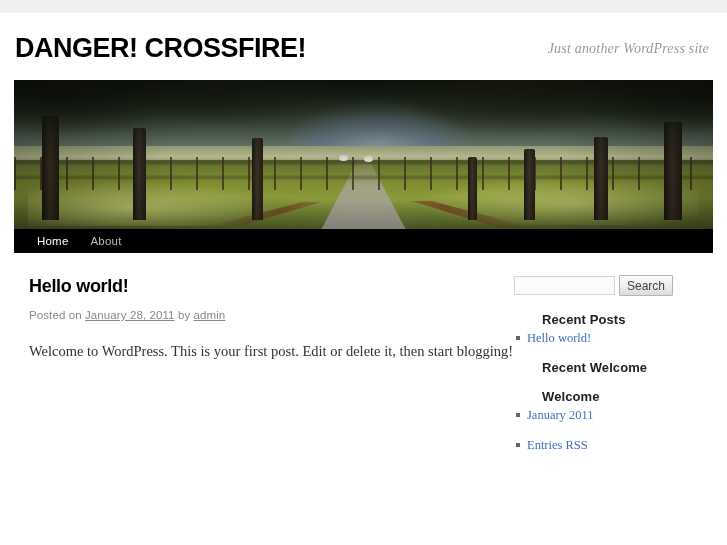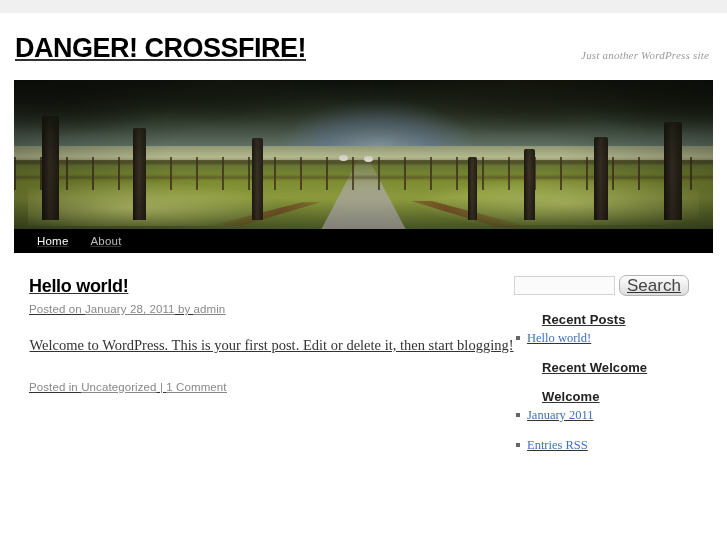--- a/index.html
+++ b/index.html
@@ -23,21 +23,20 @@
     width: 100%;
     background: #f0f0f0;
   }
 
   #page {
     width: 727px;
     height: 532px;
     background: #ffffff;
     position: relative;
     overflow: hidden;
-    text-decoration: underline;
   }
 
   #wrapper {
     width: 699px;
     margin: 0 auto;
     padding-top: 20px;
   }
 
   
   #branding {
@@ -49,24 +48,24 @@
     font-size: 27px;
     font-weight: bold;
     letter-spacing: -0.5px;
     color: #000;
     line-height: 30px;
     padding-left: 1px;
   }
   #site-description {
     position: absolute;
     right: 4px;
-    top: 16px;
+    top: 8px;
     font-family: "Liberation Serif", serif;
     font-style: italic;
-    font-size: 11px;
+    font-size: 14px;
     color: #9a9a9a;
     letter-spacing: 0.2px;
   }
 
   
   #header-image {
     width: 699px;
     height: 149px;
     position: relative;
     overflow: hidden;
@@ -199,32 +198,31 @@
     font-family: "Liberation Sans", sans-serif;
     font-size: 18px;
     font-weight: bold;
     color: #000;
     letter-spacing: -0.3px;
     line-height: 22px;
   }
   .entry-meta {
     font-size: 11.5px;
     color: #888;
-    margin-top: 6px;
+    margin-top: 12px;
     letter-spacing: .1px;
   }
   .entry-meta a { color: #888; text-decoration: underline; }
 
   .entry-content {
     font-family: "Liberation Serif", serif;
     font-size: 14.5px;
     color: #333;
     margin-top: 20px;
     line-height: 20px;
-    text-align: center;
   }
 
   .entry-utility {
     font-size: 11.5px;
     color: #888;
     margin-top: 26px;
     letter-spacing: .1px;
   }
   .entry-utility a { color: #888; text-decoration: underline; }
 
@@ -239,25 +237,25 @@
     font-size: 11px;
     color: #777;
     padding: 0 4px;
     outline: none;
   }
   #search-submit {
     margin-left: 4px;
     height: 21px;
     padding: 0 7px;
     font-family: "Liberation Sans", sans-serif;
-    font-size: 17px;
+    font-size: 12px;
     color: #444;
     background: linear-gradient(to bottom, #fdfdfd 0%, #ededed 50%, #dcdcdc 100%);
     border: 1px solid #b4b4b4;
-    border-radius: 7px;
+    border-radius: 1px;
     cursor: pointer;
   }
 
   .widget { margin-bottom: 14px; }
   .widget-title {
     font-family: "Liberation Sans", sans-serif;
     font-size: 13px;
     font-weight: bold;
     color: #222;
     letter-spacing: .1px;
@@ -332,23 +330,20 @@
       <div id="container">
         <div class="post">
           <h1 class="entry-title">Hello world!</h1>
 
           <div class="entry-meta">
             <span>Posted on </span><a href="#">January 28, 2011</a><span> by </span><a href="#">admin</a>
           </div>
 
           <div class="entry-content">Welcome to WordPress. This is your first post. Edit or delete it, then start blogging!</div>
 
-          <div class="entry-utility">
-            <span>Posted in </span><a href="#">Uncategorized</a><span> | </span><a href="#">1 Comment</a>
-          </div>
         </div>
       </div>
 
       <div id="primary">
 
         <div class="search-form">
           <input id="search-input" type="text" placeholder="" style="">
           <button id="search-submit">Search</button>
         </div>
 

